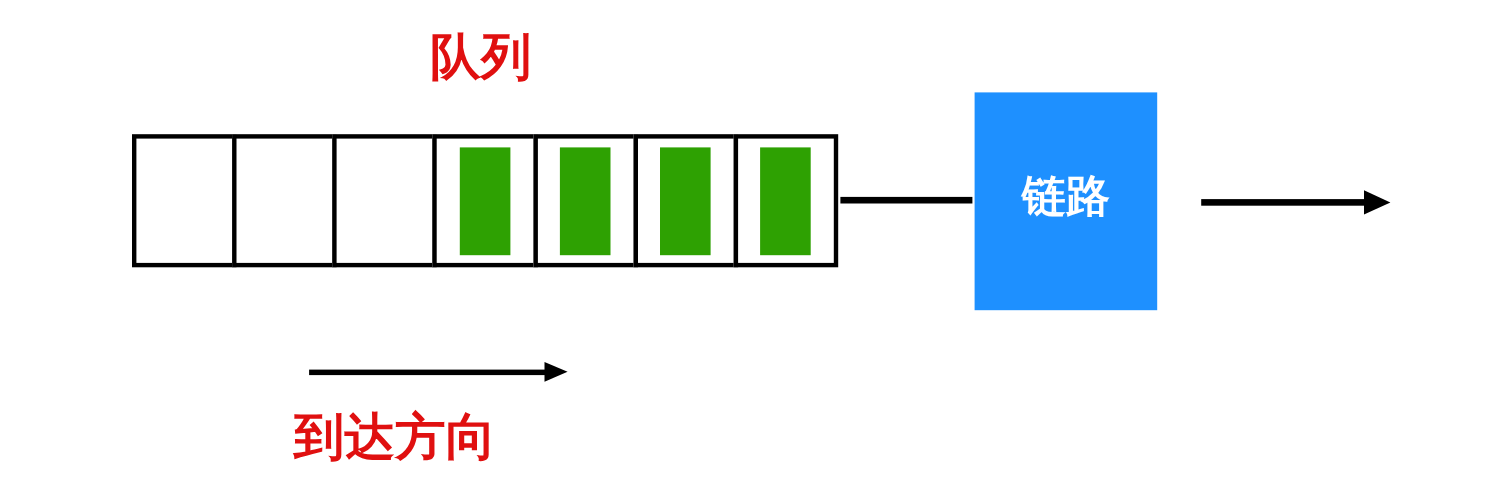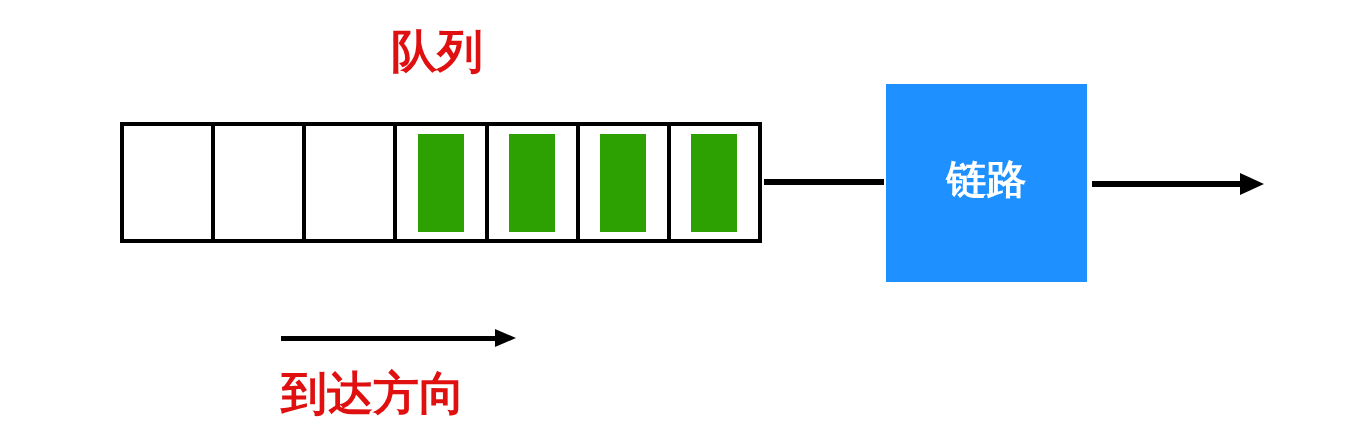--- a/index.html
+++ b/index.html
@@ -64,21 +64,21 @@
     width: 120px;
     height: 6px;
     background: var(--black);
   }
 
   
   .link-box {
     position: absolute;
     left: 886px;
     top: 84px;
-    width: 201px;
+    width: 166px;
     height: 198px;
     background: var(--blue);
     display: flex;
     align-items: center;
     justify-content: center;
   }
   .link-box .link-label {
     color: #ffffff;
     font-weight: bold;
     font-size: 40px;
@@ -119,21 +119,21 @@
   .arrival-head {
     left: 495px;
     top: 329px;
     border-top: 9px solid transparent;
     border-bottom: 9px solid transparent;
     border-left: 21px solid var(--black);
   }
 
   .queue-label   { left: 391px; top: 28px; text-align: center; }
   .depart-label  { left: 1129px; top: 102px; }
-  .arrival-label { left: 281px; top: 374px; font-family: Liberation Mono, monospace; }
+  .arrival-label { left: 267px; top: 374px; }
 </style>
 </head>
 <body>
 
 <div class="stage">
 
   <div class="label red queue-label">队列</div>
 
   <div class="queue">
       <div class="cell"></div>

